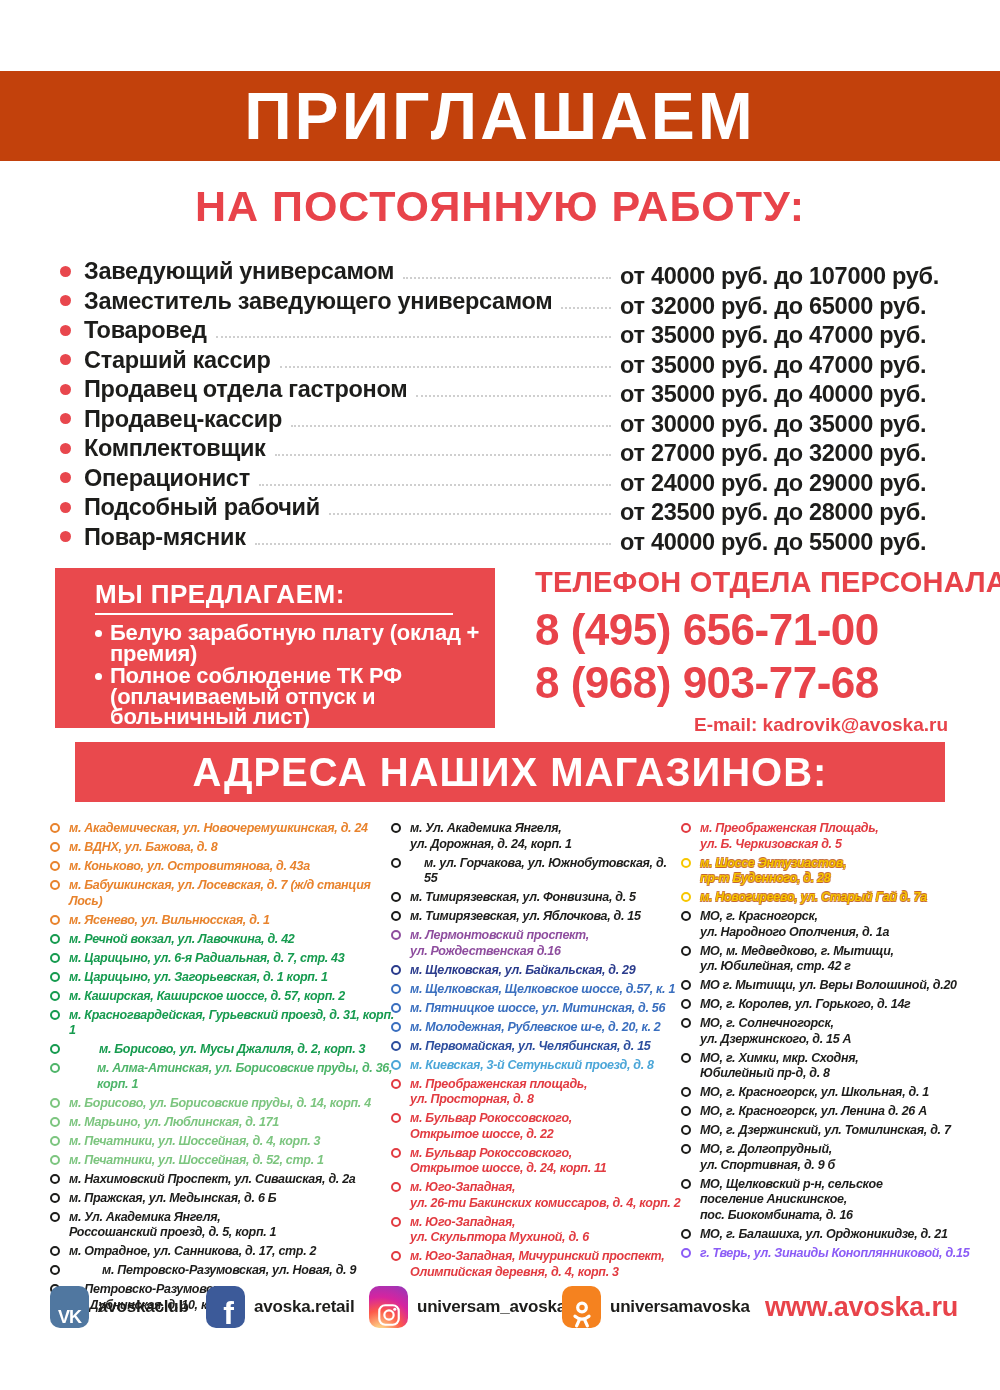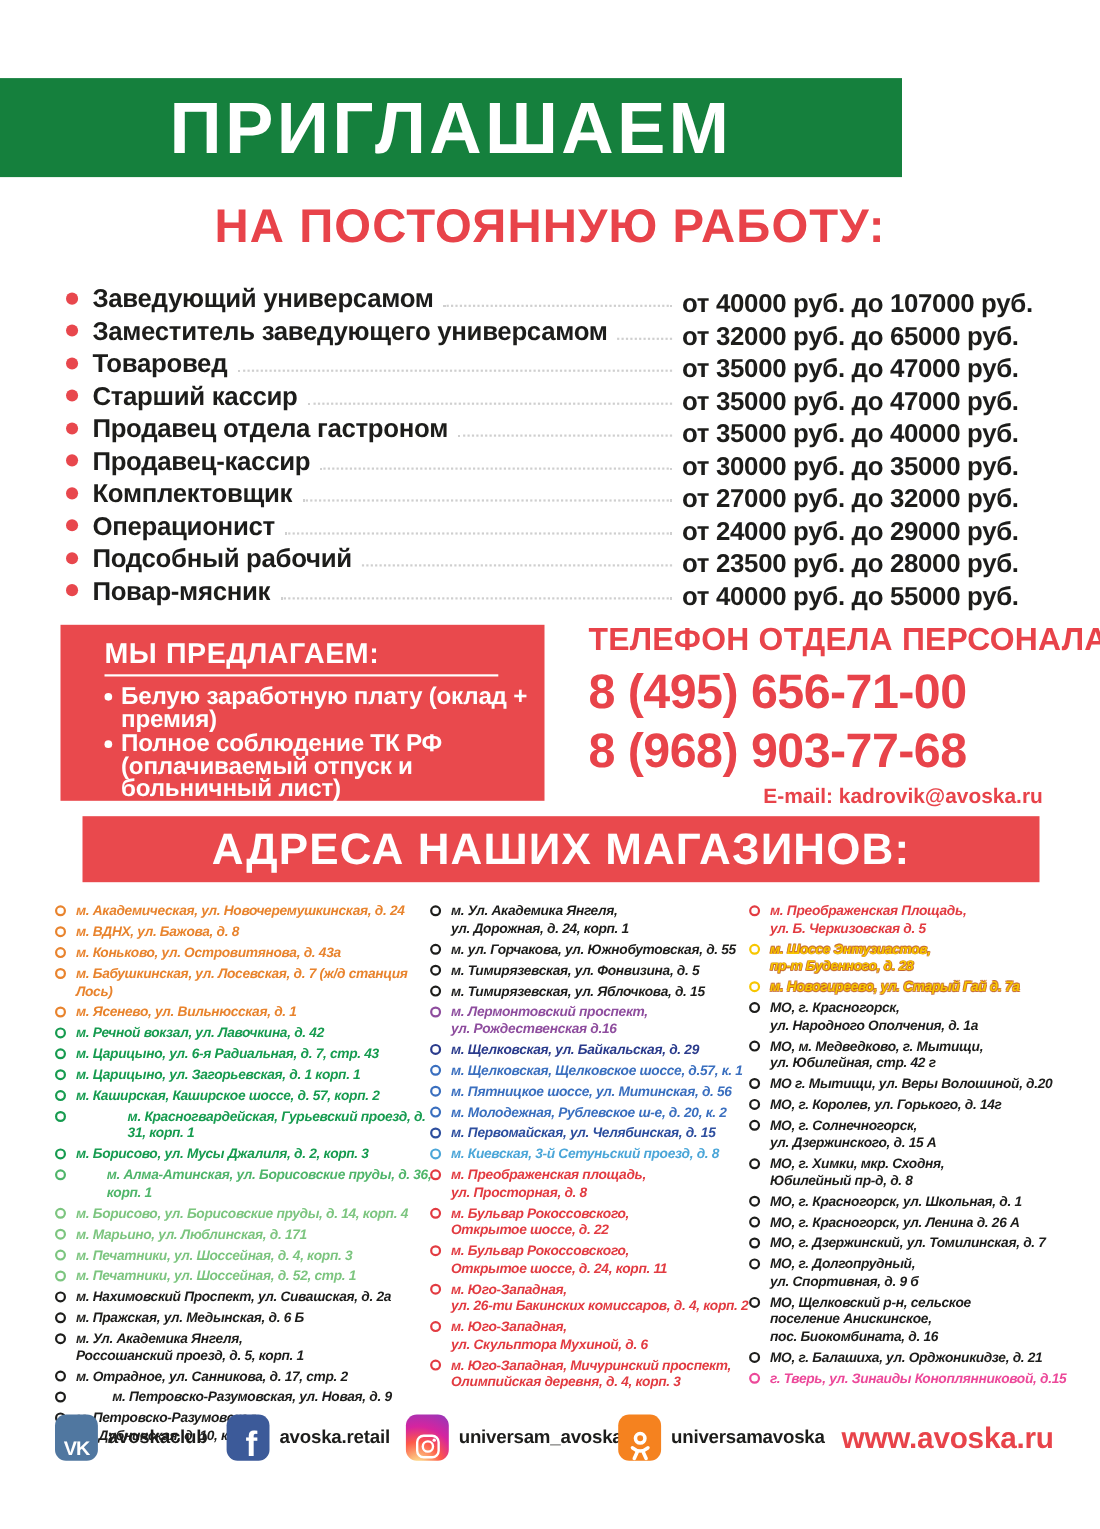--- a/index.html
+++ b/index.html
@@ -1,20 +1,20 @@
 <!DOCTYPE html>
 <html><head>
 <meta charset="utf-8">
 <style>
   html,body{margin:0;padding:0;background:#fff;}
   body{font-family:"Liberation Sans", sans-serif;}
   .poster{position:relative;width:1000px;height:1390px;background:#fff;overflow:hidden;}
 
   
-  .top-banner{position:absolute;left:0;top:71px;width:820px;height:90px;background:#15803d;
+  .top-banner{position:absolute;left:0;top:71px;width:1000px;height:90px;background:#c2410c;
     display:flex;align-items:center;justify-content:center;}
   .top-banner span{color:#fff;font-size:66px;font-weight:700;letter-spacing:3px;}
   .subtitle{position:absolute;left:0;top:182px;width:1000px;text-align:center;
     color:#E8434A;font-size:43px;font-weight:700;letter-spacing:1px;}
 
   
   .jobs{position:absolute;left:60px;top:259px;width:890px;}
   .job-row{display:flex;align-items:baseline;margin-bottom:5px;font-size:23.5px;line-height:24.5px;}
   .job-bullet{width:11px;height:11px;border-radius:50%;background:#E8474D;flex:none;align-self:center;margin-right:13px;}
   .job-title{color:#1d1d1b;font-weight:700;letter-spacing:-0.3px;white-space:nowrap;}
@@ -207,25 +207,25 @@
         <span class="addr-text">м. Царицыно, ул. 6-я Радиальная, д. 7, стр. 43</span>
       </div>
       <div class="addr-item" style="color: rgb(22, 155, 79);">
         <span class="ring"></span>
         <span class="addr-text">м. Царицыно, ул. Загорьевская, д. 1 корп. 1</span>
       </div>
       <div class="addr-item" style="color: rgb(22, 155, 79);">
         <span class="ring"></span>
         <span class="addr-text">м. Каширская, Каширское шоссе, д. 57, корп. 2</span>
       </div>
-      <div class="addr-item" style="color: rgb(22, 155, 79); gap: 47px;">
+      <div class="addr-item" style="color: rgb(22, 155, 79);">
         <span class="ring"></span>
         <span class="addr-text">м. Красногвардейская, Гурьевский проезд, д. 31, корп. 1</span>
       </div>
-      <div class="addr-item" style="color: rgb(22, 155, 79);">
+      <div class="addr-item" style="color: rgb(22, 155, 79); gap: 30px;">
         <span class="ring"></span>
         <span class="addr-text">м. Борисово, ул. Мусы Джалиля, д. 2, корп. 3</span>
       </div>
       <div class="addr-item" style="color: rgb(79, 181, 106); gap: 28px;">
         <span class="ring"></span>
         <span class="addr-text">м. Алма-Атинская, ул. Борисовские пруды, д. 36, корп. 1</span>
       </div>
       <div class="addr-item" style="color: rgb(124, 197, 127);">
         <span class="ring"></span>
         <span class="addr-text">м. Борисово, ул. Борисовские пруды, д. 14, корп. 4</span>
@@ -269,21 +269,21 @@
 ул. Дубнинская, д. 10, корп. 3</span>
       </div>
     </div>
   <div class="addr-col col2">
 
   <div class="addr-item" style="color: rgb(29, 29, 27);">
         <span class="ring"></span>
         <span class="addr-text">м. Ул. Академика Янгеля,
 ул. Дорожная, д. 24, корп. 1</span>
       </div>
-      <div class="addr-item" style="color: rgb(29, 29, 27);">
+      <div class="addr-item" style="color: rgb(29, 29, 27); gap: 14px;">
         <span class="ring"></span>
         <span class="addr-text">м. ул. Горчакова, ул. Южнобутовская, д. 55</span>
       </div>
       <div class="addr-item" style="color: rgb(29, 29, 27);">
         <span class="ring"></span>
         <span class="addr-text">м. Тимирязевская, ул. Фонвизина, д. 5</span>
       </div>
       <div class="addr-item" style="color: rgb(29, 29, 27);">
         <span class="ring"></span>
         <span class="addr-text">м. Тимирязевская, ул. Яблочкова, д. 15</span>
@@ -412,21 +412,21 @@
       <div class="addr-item" style="color: rgb(29, 29, 27);">
         <span class="ring"></span>
         <span class="addr-text">МО, Щелковский р-н, сельское
 поселение Анискинское,
 пос. Биокомбината, д. 16</span>
       </div>
       <div class="addr-item" style="color: rgb(29, 29, 27);">
         <span class="ring"></span>
         <span class="addr-text">МО, г. Балашиха, ул. Орджоникидзе, д. 21</span>
       </div>
-      <div class="addr-item" style="color: #ec4899;">
+      <div class="addr-item" style="color: #8b5cf6;">
         <span class="ring"></span>
         <span class="addr-text">г. Тверь, ул. Зинаиды Коноплянниковой, д.15</span>
       </div>
     </div>
 
   <div class="social" style="left:50px;">
     <span class="badge vk-badge">
         <span>VK</span>
       </span>
     <span class="social-label">avoskaclub</span>

